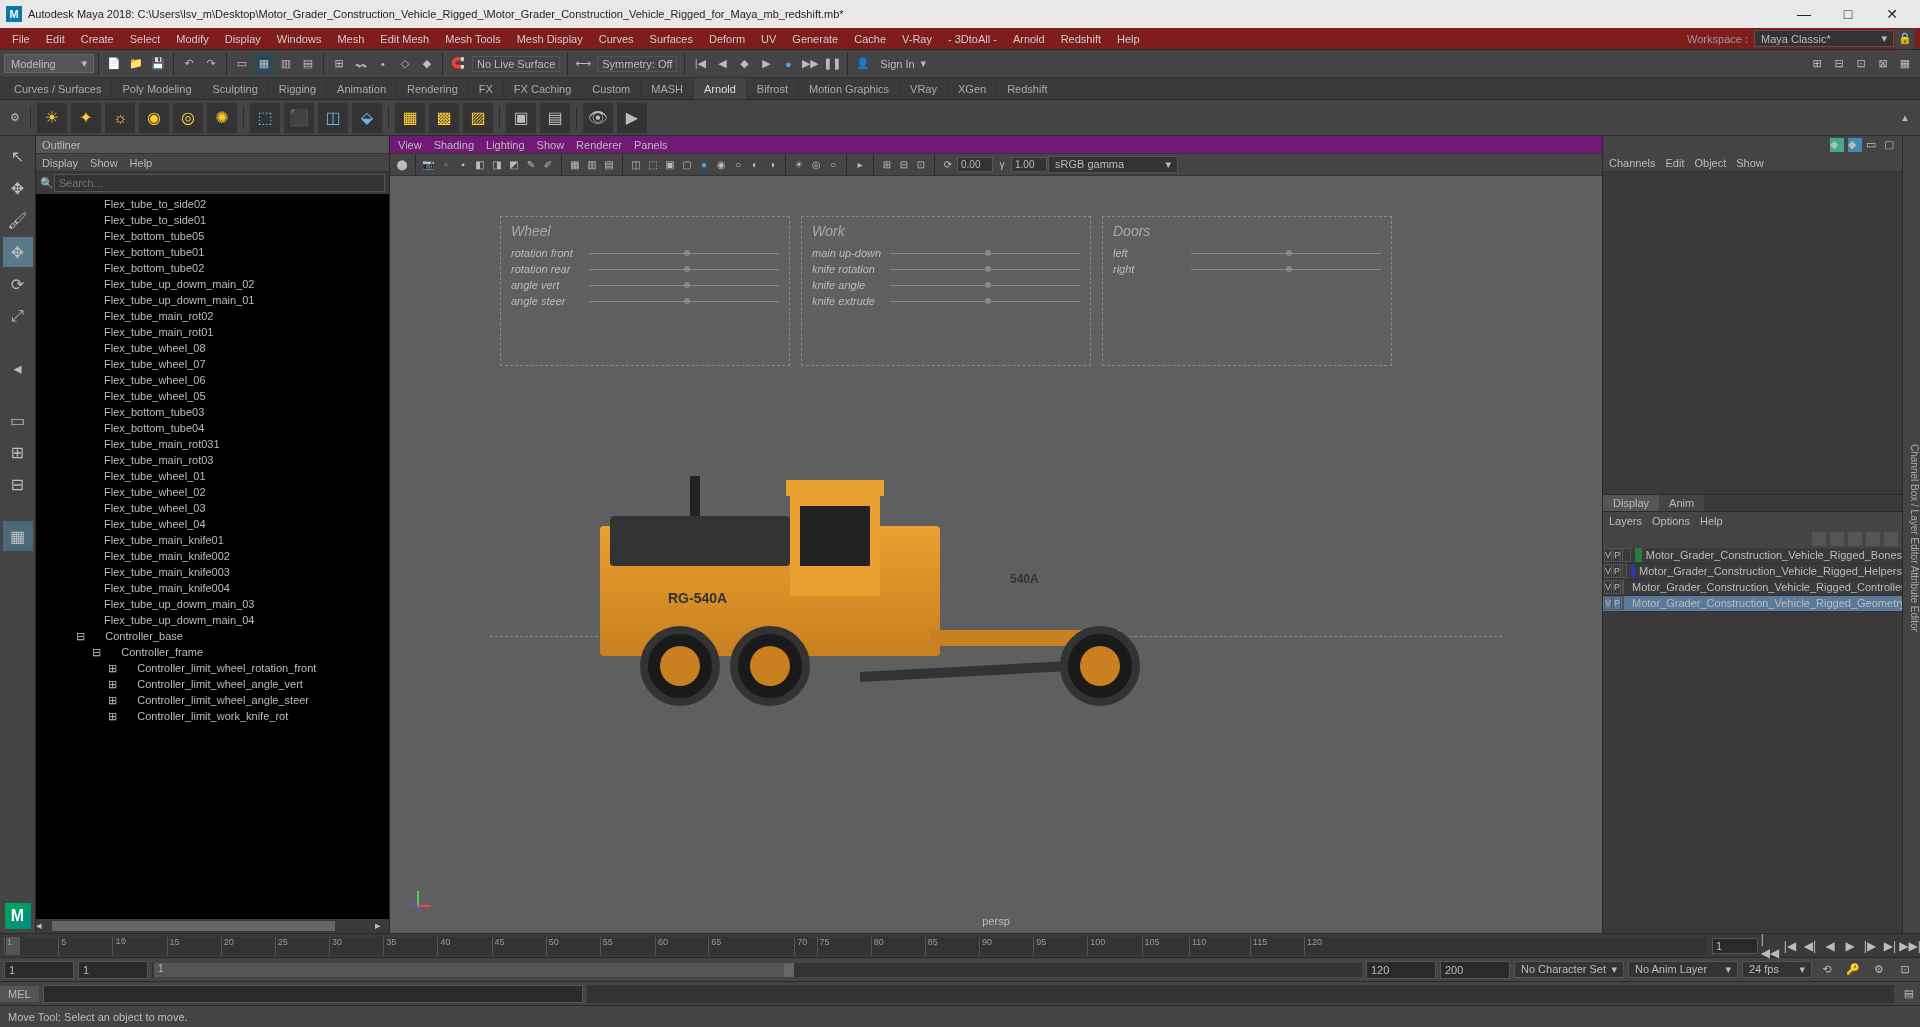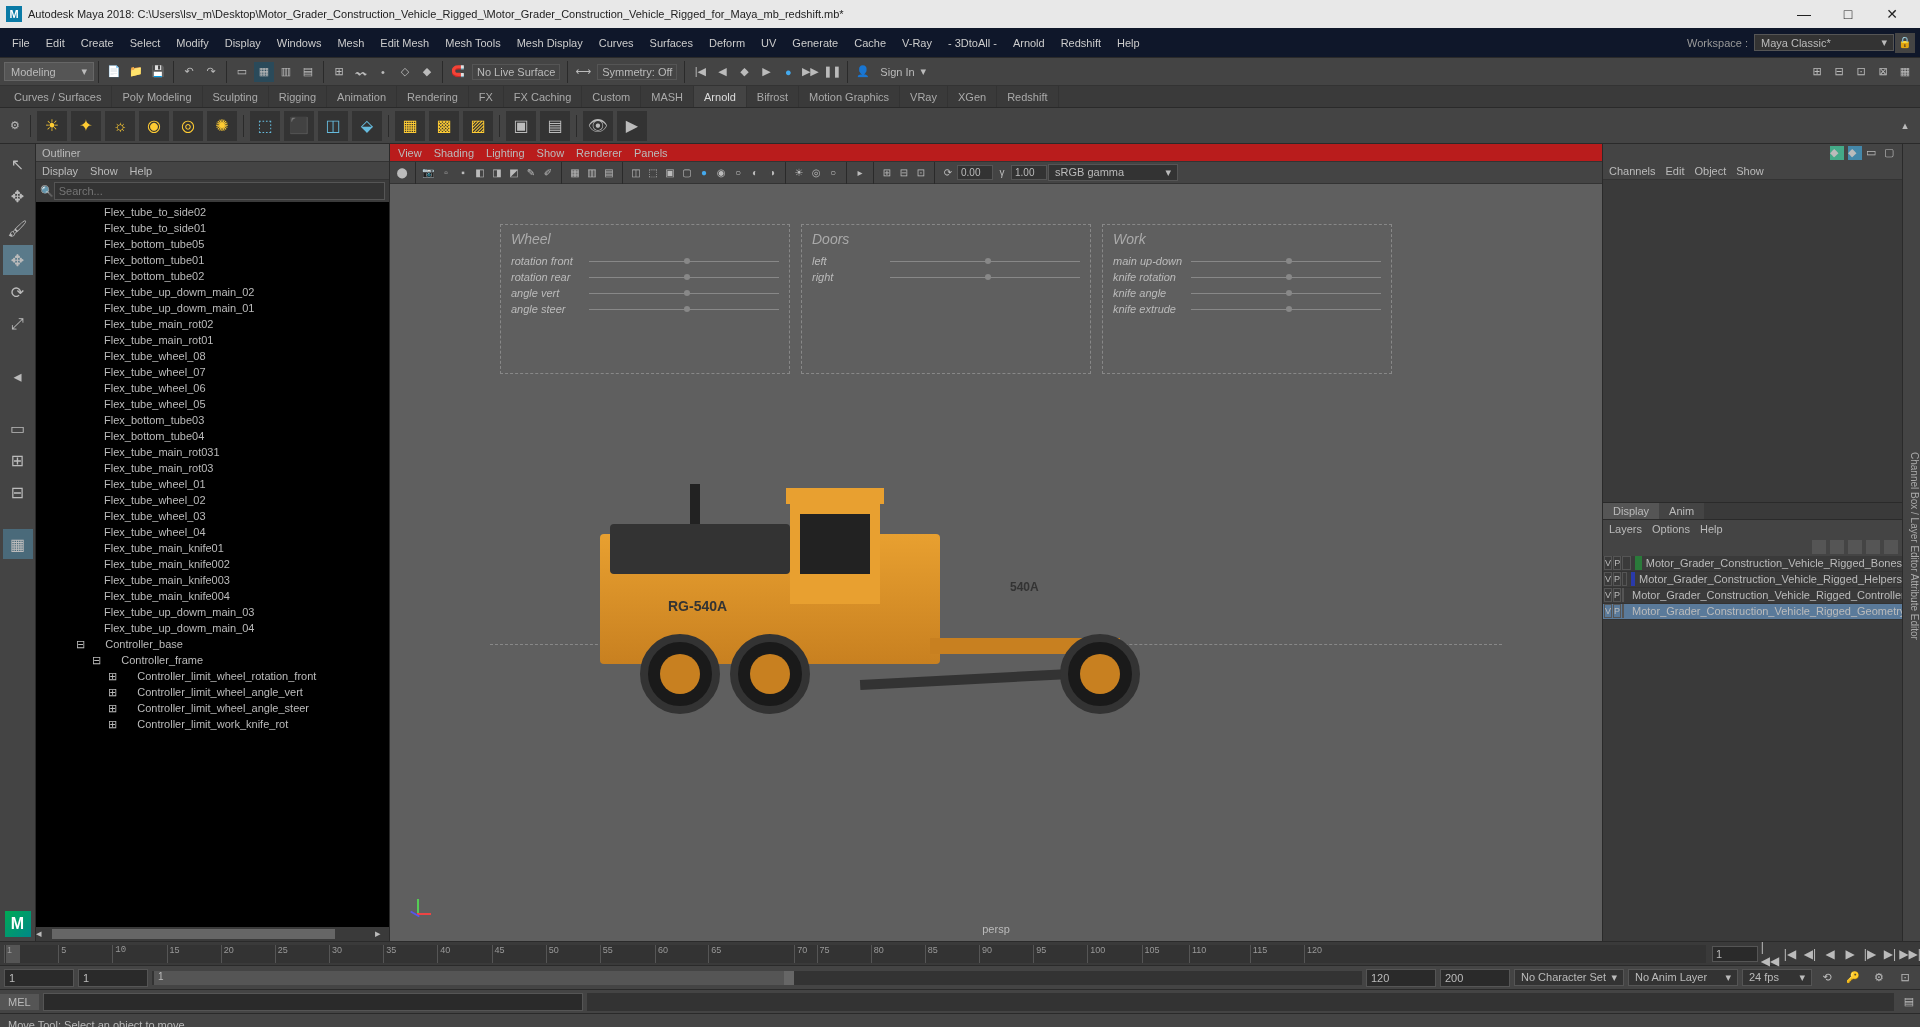--- a/index.html
+++ b/index.html
@@ -1,21 +1,21 @@
 <!DOCTYPE html>
 <html><head>
 <meta charset="utf-8">
 <style>
 *{margin:0;padding:0;box-sizing:border-box;font-family:"Segoe UI",Tahoma,sans-serif;font-size:11px;color:#bbb;user-select:none}
 body{background:#444;width:1920px;height:1027px;overflow:hidden}
 .titlebar{height:28px;background:#e8e8e8;display:flex;align-items:center;padding:0 6px;color:#222}
 .titlebar .logo{width:16px;height:16px;background:#0a7aa6;margin-right:6px;display:flex;align-items:center;justify-content:center;color:#fff;font-weight:bold}
 .titlebar-title{flex:1;color:#222}
 .win-btn{width:44px;height:28px;display:flex;align-items:center;justify-content:center;color:#222;font-size:14px}
-.menubar{height:30px;background:#0f172a;display:flex;align-items:center;padding:0 4px;border-bottom:1px solid #2a2a2a}
+.menubar{height:22px;background:#7f1d1d;display:flex;align-items:center;padding:0 4px;border-bottom:1px solid #2a2a2a}
 .menubar .m{padding:0 8px;height:100%;display:flex;align-items:center;color:#ccc}
 .menubar .spacer{flex:1}
 .ws-label{color:#999;margin-right:6px}
 .ws-dd{background:#333;border:1px solid #555;padding:1px 6px;width:140px;display:flex;align-items:center;justify-content:space-between}
 .toolbar{height:28px;background:#444;display:flex;align-items:center;padding:0 4px;border-bottom:1px solid #333}
 .mode-dd{background:#555;padding:2px 6px;width:90px;display:flex;justify-content:space-between;align-items:center;border:1px solid #666}
 .sep{width:1px;height:22px;background:#2a2a2a;margin:0 4px}
 .tb-ico{width:20px;height:20px;margin:0 1px;display:flex;align-items:center;justify-content:center;background:#444}
 .tb-ico.on{background:#2a4a5a}
 .tb-txt{padding:0 6px;color:#bbb}
@@ -35,21 +35,21 @@
 .search-row{height:22px;display:flex;align-items:center;padding:0 4px;background:#3a3a3a}
 .search-row input{flex:1;background:#333;border:1px solid #555;padding:2px 4px;color:#999}
 .tree{flex:1;overflow-y:auto;overflow-x:hidden;background:#000000;padding:2px 0}
 .tree-item{height:16px;display:flex;align-items:center;padding-left:52px;gap:4px}
 .tree-item.deep{padding-left:68px}
 .tree-item.deeper{padding-left:84px}
 .node-ico{width:12px;height:12px;display:inline-block}
 .node-diamond{width:9px;height:9px;transform:rotate(45deg);background:#8aa}
 .node-circle{width:10px;height:10px;border-radius:50%;background:#89a}
 .viewport-wrap{flex:1;display:flex;flex-direction:column;background:#5f5f5f}
-.vp-menu{height:18px;background:#b91c1c;display:flex;align-items:center;gap:12px;padding:0 8px;border-bottom:1px solid #333}
+.vp-menu{height:18px;background:#701a75;display:flex;align-items:center;gap:12px;padding:0 8px;border-bottom:1px solid #333}
 .vp-tools{height:22px;background:#444;display:flex;align-items:center;padding:0 4px;border-bottom:1px solid #333;gap:1px}
 .vp-ico{width:16px;height:16px;background:#444;display:flex;align-items:center;justify-content:center;font-size:10px}
 .vp-num{background:#333;border:1px solid #555;width:36px;padding:1px 3px;font-size:10px}
 .vp-dd{background:#333;border:1px solid #555;padding:1px 6px;width:130px;display:flex;justify-content:space-between}
 .viewport{flex:1;position:relative;background:#5f5f5f;overflow:hidden}
 .persp-label{position:absolute;bottom:6px;left:50%;transform:translateX(-50%);color:#bbb}
 .axis{position:absolute;bottom:18px;left:18px;width:20px;height:20px}
 .axis .y{position:absolute;left:9px;top:-4px;width:2px;height:14px;background:#5c5}
 .axis .x{position:absolute;left:9px;top:10px;width:14px;height:2px;background:#e44}
 .axis .z{position:absolute;left:2px;top:10px;width:10px;height:2px;background:#55e;transform:rotate(30deg)}
@@ -506,49 +506,49 @@
                 <span style="width:70px">angle vert</span>
                 <div class="ctrl-slider"></div>
               </div>
               <div class="ctrl-row">
                 <span style="width:70px">angle steer</span>
                 <div class="ctrl-slider"></div>
               </div>
             </div>
         </div>
         <div class="ctrl-box">
+          <h4>Work</h4>
+          <div id="work-rows">
+              <div class="ctrl-row">
+                <span style="width:70px">main up-down</span>
+                <div class="ctrl-slider"></div>
+              </div>
+              <div class="ctrl-row">
+                <span style="width:70px">knife rotation</span>
+                <div class="ctrl-slider"></div>
+              </div>
+              <div class="ctrl-row">
+                <span style="width:70px">knife angle</span>
+                <div class="ctrl-slider"></div>
+              </div>
+              <div class="ctrl-row">
+                <span style="width:70px">knife extrude</span>
+                <div class="ctrl-slider"></div>
+              </div>
+            </div>
+        </div>
+        <div class="ctrl-box">
           <h4>Doors</h4>
           <div id="doors-rows">
               <div class="ctrl-row">
                 <span style="width:70px">left</span>
                 <div class="ctrl-slider"></div>
               </div>
               <div class="ctrl-row">
                 <span style="width:70px">right</span>
-                <div class="ctrl-slider"></div>
-              </div>
-            </div>
-        </div>
-        <div class="ctrl-box">
-          <h4>Work</h4>
-          <div id="work-rows">
-              <div class="ctrl-row">
-                <span style="width:70px">main up-down</span>
-                <div class="ctrl-slider"></div>
-              </div>
-              <div class="ctrl-row">
-                <span style="width:70px">knife rotation</span>
-                <div class="ctrl-slider"></div>
-              </div>
-              <div class="ctrl-row">
-                <span style="width:70px">knife angle</span>
-                <div class="ctrl-slider"></div>
-              </div>
-              <div class="ctrl-row">
-                <span style="width:70px">knife extrude</span>
                 <div class="ctrl-slider"></div>
               </div>
             </div>
         </div>
       </div>
       <div class="grader">
         <div class="ground"></div>
         <div class="grader-body"></div>
         <div class="grader-hood"></div>
         <div class="grader-pipe"></div>

